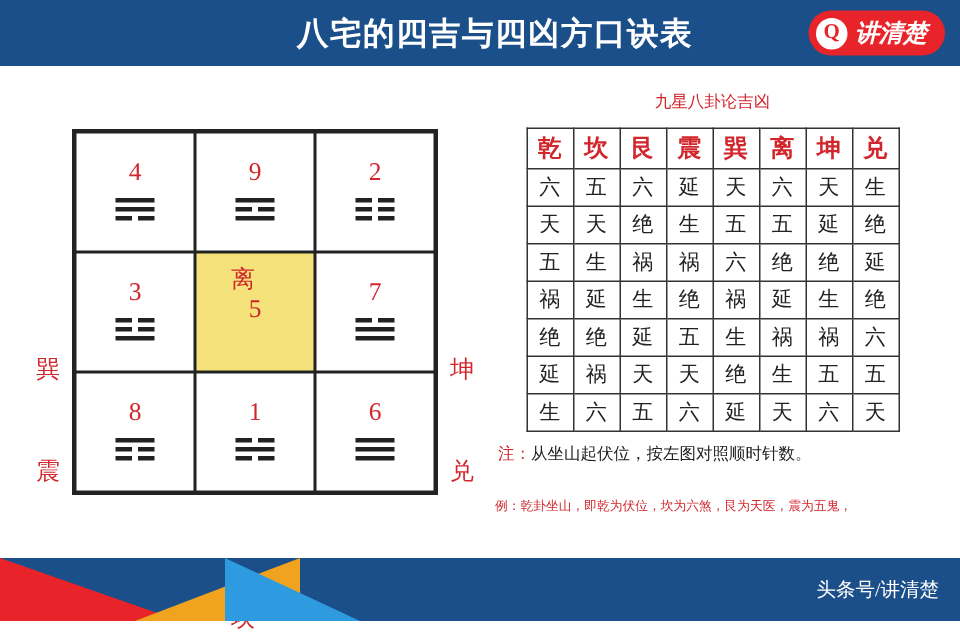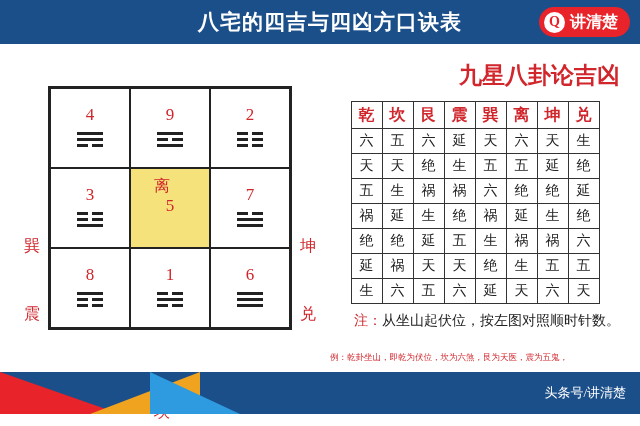--- a/index.html
+++ b/index.html
@@ -49,20 +49,21 @@
     font-weight: bold;
     display: flex; align-items: center; justify-content: center;
     margin-right: 5px;
     font-family: "Liberation Serif", serif;
   }
   .brand-text {
     color: #ffffff;
     font-size: 16px;
     font-weight: bold;
     font-family: "Liberation Serif", serif;
+    font-style: italic;
   }
 
   
   .left-panel {
     position: absolute; left: 24px; top: 86px;
     width: 290px;
   }
   .grid-wrap {
     position: relative;
     width: 244px; height: 244px;
@@ -130,24 +131,24 @@
   .dir.kun  { left: 276px; top: 150px; }
   .dir.dui  { left: 276px; top: 218px; }
   .dir.qian { left: 276px; top: 286px; }
 
   
   .right-panel {
     position: absolute; left: 330px; top: 60px;
     width: 290px;
   }
   .right-title {
-    text-align: right;
+    text-align: center;
     color: #d0262c;
-    font-size: 23px;
-    font-weight: bold;
+    font-size: 11px;
+    font-weight: normal;
     font-family: "Liberation Serif", serif;
     margin-bottom: 10px;
   }
   table.nine {
     border-collapse: collapse;
     margin: 0 auto;
   }
   table.nine th, table.nine td {
     border: 1px solid #333;
     width: 31px; height: 25px;
@@ -159,26 +160,25 @@
     padding: 0;
   }
   table.nine th {
     color: #d0262c;
     font-size: 16px;
     font-weight: bold;
     height: 27px;
   }
   .note-right {
     margin-top: 8px;
-    font-size: 14px;
+    font-size: 11px;
     font-family: "Liberation Serif", serif;
     color: #222;
     padding-left: 2px;
     line-height: 1.35;
-    text-align: right;
   }
   .note-right .hl { color: #d0262c; }
   .example {
     margin-top: 20px;
     font-size: 8.5px;
     color: #d0262c;
     font-family: Liberation Sans, sans-serif;
     line-height: 1.45;
   }
 

